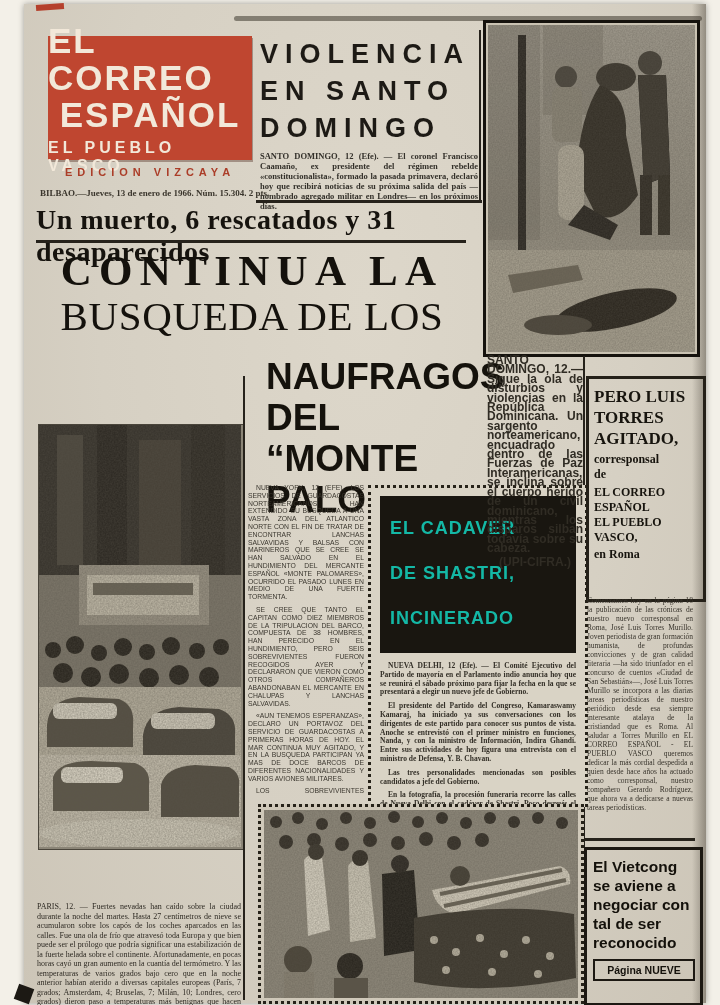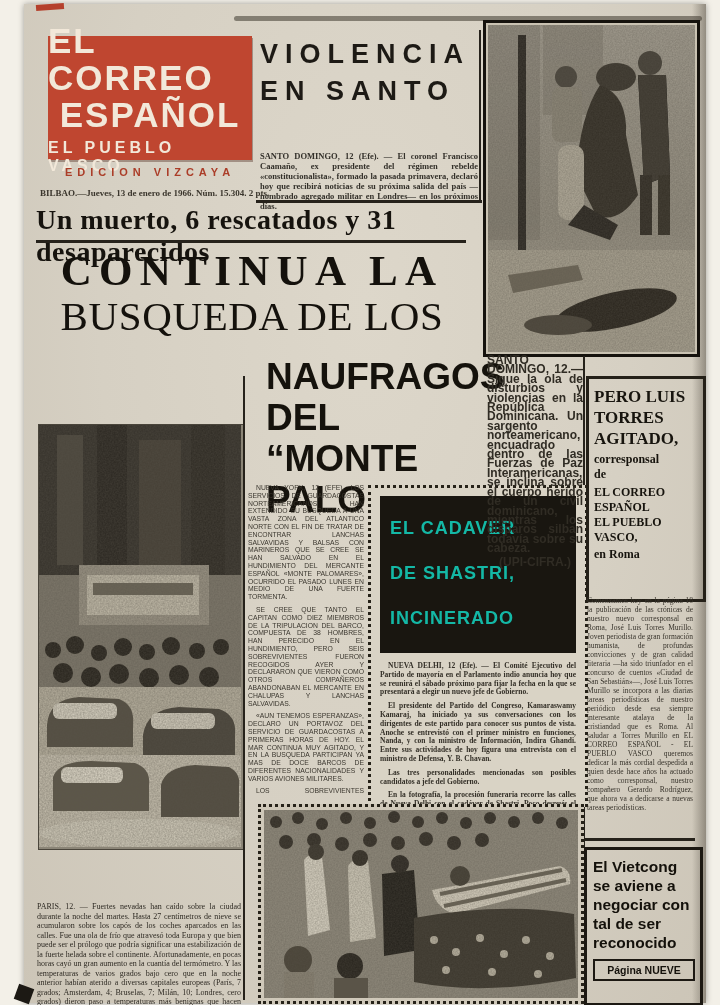--- a/index.html
+++ b/index.html
@@ -83,20 +83,21 @@
     <div class="t1">EL CORREO</div>
     <div class="t1">ESPAÑOL</div>
     <div class="t2">EL PUEBLO VASCO</div>
   </div>
   <div class="abs edition" style="left:24px;top:162px;width:204px;">EDICION VIZCAYA</div>
   <div class="abs dateline" style="left:16px;top:184px;width:240px;">BILBAO.—Jueves, 13 de enero de 1966. Núm. 15.304. 2 pts.</div>
 
   <div class="abs viol-h" style="left:236px;top:32px;width:224px;">
     <div>VIOLENCIA</div>
     <div>EN SANTO</div>
+    <div>DOMINGO</div>
   </div>
   <div class="abs viol-b" style="left:236px;top:147px;width:218px;">SANTO DOMINGO, 12 (Efe). — El coronel Francisco Caamaño, ex presidente del régimen rebelde «constitucionalista», formado la pasada primavera, declaró hoy que recibirá noticias de su próxima salida del país —nombrado agregado militar en Londres— en los próximos días.</div>
   <div class="abs rule" style="left:455px;top:26px;width:2px;height:172px;"></div>
   <div class="abs rule" style="left:232px;top:196px;width:226px;height:3px;"></div>
 
   <div class="abs photo-frame" style="left:459px;top:16px;width:207px;height:327px;">
     <svg width="207" height="327" viewBox="0 0 207 327">
       <defs>
         <linearGradient id="sg" x1="0" y1="0" x2="0" y2="1">
           <stop offset="0" stop-color="#a29c8f"></stop>

